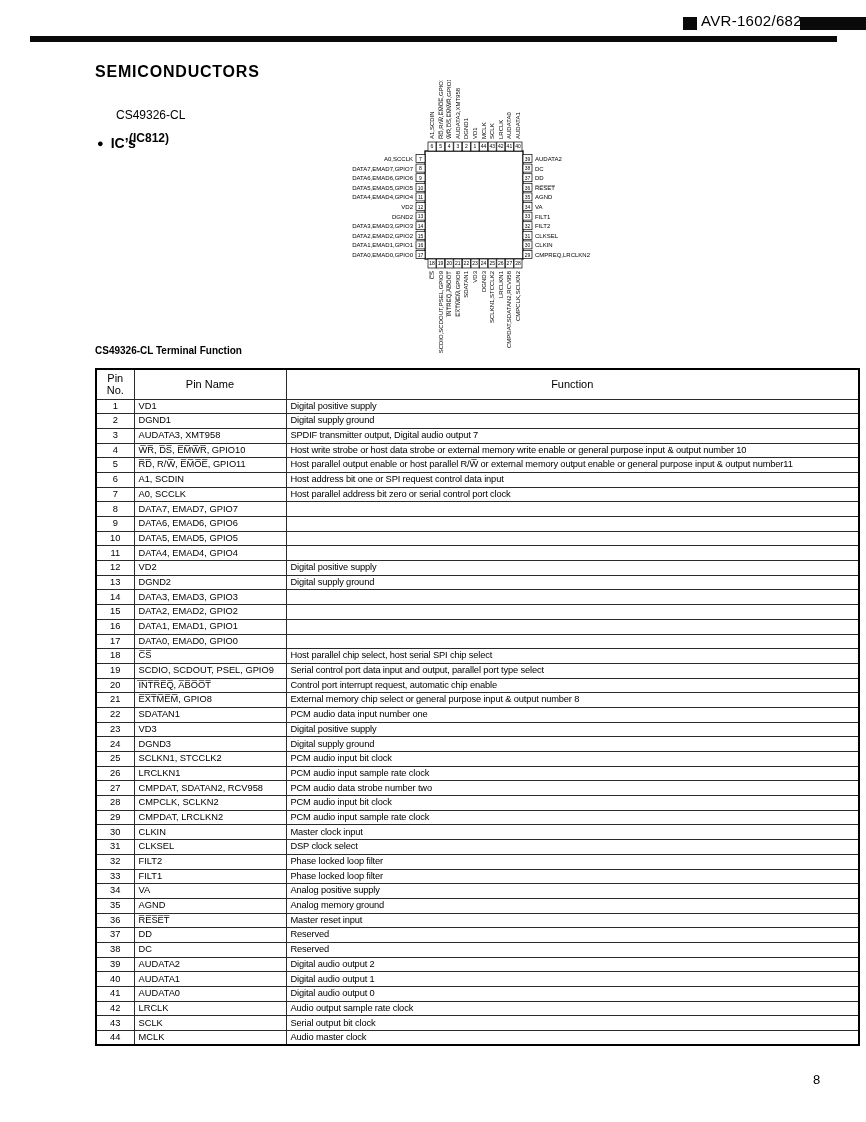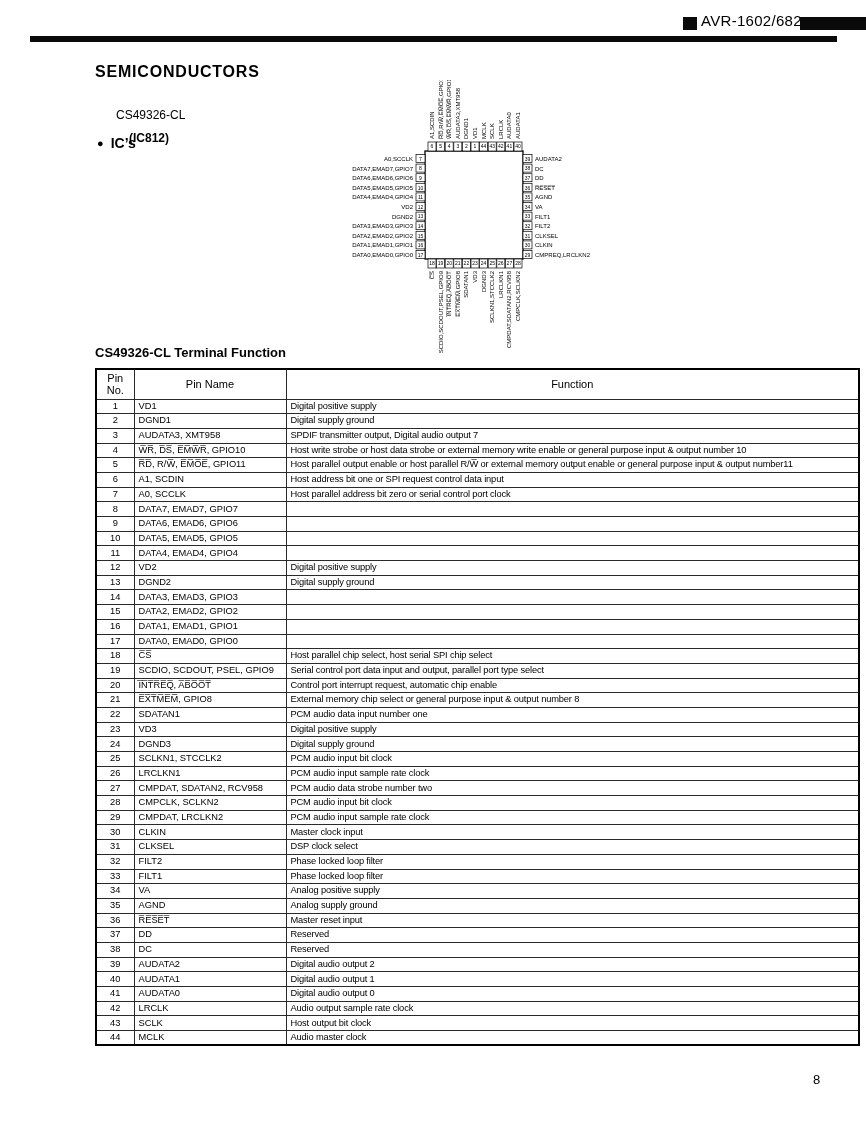--- a/index.html
+++ b/index.html
@@ -19,21 +19,21 @@
   .brand-text   { left: 701px; top: 12px; font-size: 15px; font-weight: 400; letter-spacing: .3px; white-space: nowrap; }
   .brand-bar    { left: 800px; top: 17px; width: 66px; height: 13px; background: #0a0a0a; }
   .header-rule  { left: 30px;  top: 36px; width: 807px; height: 6px; background: #0a0a0a; }
 
   
   .section-title { left: 95px; top: 63px; font-size: 16px; font-weight: 700; letter-spacing: .8px; }
   .ics-row       { left: 97px; top: 95px; font-size: 14px; font-weight: 700; margin-top: 40px; }
   .ics-row .bullet { font-size: 11px; margin-right: 7px; position: relative; top: -1px; }
   .chip-name     { left: 116px; top: 108px; font-size: 12px; font-weight: 400; }
   .chip-ref      { left: 129px; top: 131px; font-size: 12px; font-weight: 700; }
-  .table-title   { left: 95px; top: 345px; font-size: 13px; font-weight: 700; }
+  .table-title   { left: 95px; top: 345px; font-size: 10px; font-weight: 700; }
   .page-number   { left: 813px; top: 1072px; font-size: 13px; }
 
   
   #chip-svg { position: absolute; left: 330px; top: 80px; font-family: "Liberation Sans", sans-serif; }
   #chip-svg text { fill: #000; }
 
   
   .term-table {
     position: absolute; left: 95px; top: 368px;
     width: 765px;
@@ -395,21 +395,21 @@
         <td class="c2">Phase locked loop filter</td>
       </tr>
       <tr>
         <td class="c0">34</td>
         <td class="c1">VA</td>
         <td class="c2">Analog positive supply</td>
       </tr>
       <tr>
         <td class="c0">35</td>
         <td class="c1">AGND</td>
-        <td class="c2">Analog supply ground</td>
+        <td class="c2">Analog memory ground</td>
       </tr>
       <tr>
         <td class="c0">36</td>
         <td class="c1">R̅E̅S̅E̅T̅</td>
         <td class="c2">Master reset input</td>
       </tr>
       <tr>
         <td class="c0">37</td>
         <td class="c1">DD</td>
         <td class="c2">Reserved</td>
@@ -435,21 +435,21 @@
         <td class="c2">Digital audio output 0</td>
       </tr>
       <tr>
         <td class="c0">42</td>
         <td class="c1">LRCLK</td>
         <td class="c2">Audio output sample rate clock</td>
       </tr>
       <tr>
         <td class="c0">43</td>
         <td class="c1">SCLK</td>
-        <td class="c2">Host output bit clock</td>
+        <td class="c2">Serial output bit clock</td>
       </tr>
       <tr>
         <td class="c0">44</td>
         <td class="c1">MCLK</td>
         <td class="c2">Audio master clock</td>
       </tr>
     </tbody>
 </table>
 
 <div class="abs page-number">8</div>

